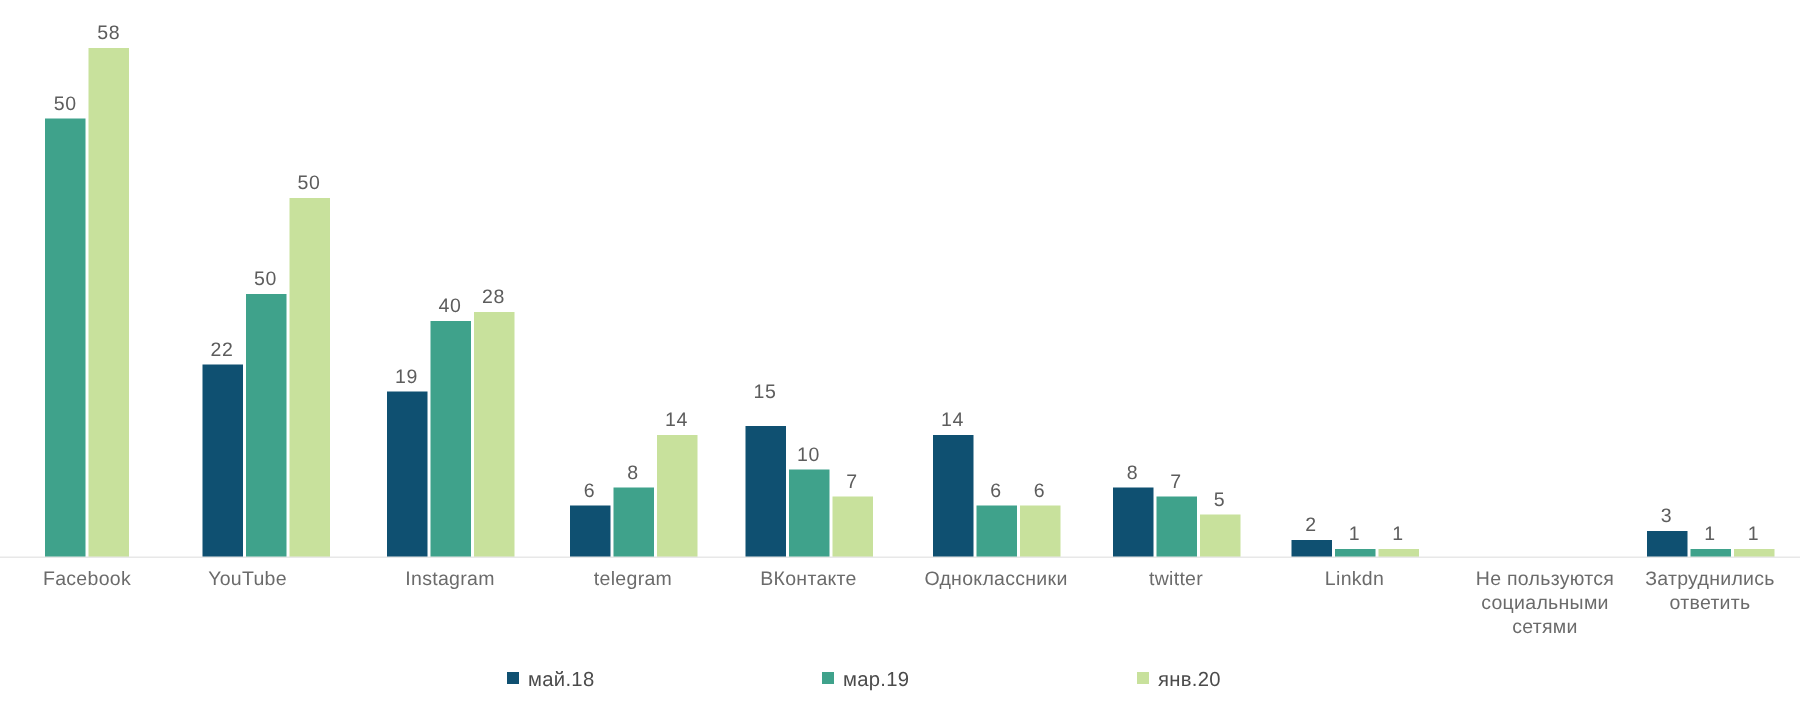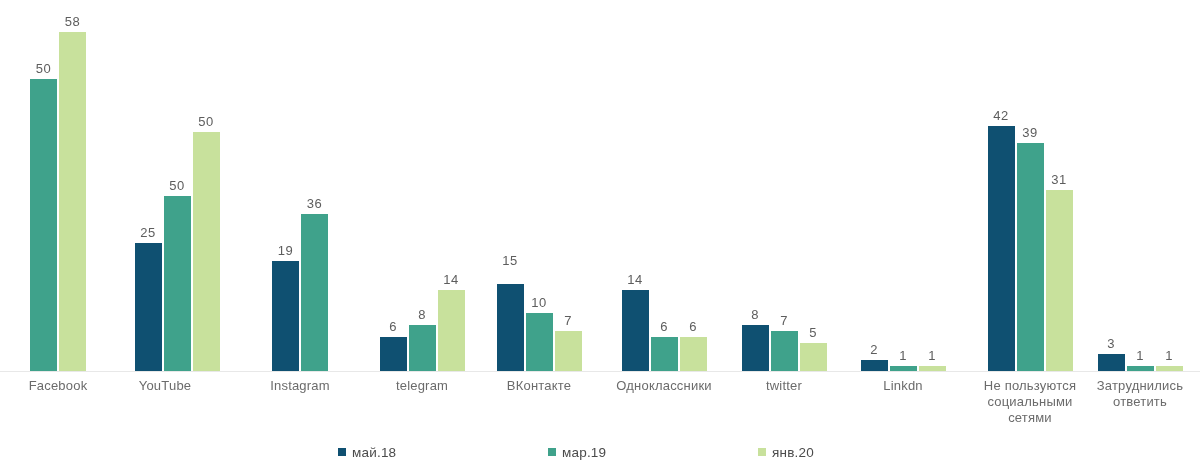--- a/index.html
+++ b/index.html
@@ -146,42 +146,46 @@
           </div>
           <div class="bar-wrap">
             <span class="bar-label" style="bottom: 343px;">58</span>
             <div class="bar" style="height: 340px; background: rgb(200, 225, 156);"></div>
           </div>
         </div>
       </div>
       <div class="group" style="left: 129px; width: 96px;">
         <div class="bars-row">
           <div class="bar-wrap">
-            <span class="bar-label" style="bottom: 132px;">25</span>
+            <span class="bar-label" style="bottom: 132px;">22</span>
             <div class="bar" style="height: 129px; background: rgb(15, 80, 113);"></div>
           </div>
           <div class="bar-wrap">
             <span class="bar-label" style="bottom: 179px;">50</span>
             <div class="bar" style="height: 176px; background: rgb(63, 162, 139);"></div>
           </div>
           <div class="bar-wrap">
             <span class="bar-label" style="bottom: 243px;">50</span>
             <div class="bar" style="height: 240px; background: rgb(200, 225, 156);"></div>
           </div>
         </div>
       </div>
       <div class="group" style="left: 252px; width: 96px;">
         <div class="bars-row">
           <div class="bar-wrap">
             <span class="bar-label" style="bottom: 114px;">19</span>
             <div class="bar" style="height: 111px; background: rgb(15, 80, 113);"></div>
           </div>
           <div class="bar-wrap">
-            <span class="bar-label" style="bottom: 161px;">36</span>
+            <span class="bar-label" style="bottom: 161px;">40</span>
             <div class="bar" style="height: 158px; background: rgb(63, 162, 139);"></div>
+          </div>
+          <div class="bar-wrap">
+            <span class="bar-label" style="bottom: 167px;">28</span>
+            <div class="bar" style="height: 164px; background: rgb(200, 225, 156);"></div>
           </div>
         </div>
       </div>
       <div class="group" style="left: 374px; width: 96px;">
         <div class="bars-row">
           <div class="bar-wrap">
             <span class="bar-label" style="bottom: 38px;">6</span>
             <div class="bar" style="height: 35px; background: rgb(15, 80, 113);"></div>
           </div>
           <div class="bar-wrap">
@@ -248,36 +252,20 @@
             <span class="bar-label" style="bottom: 15px;">2</span>
             <div class="bar" style="height: 12px; background: rgb(15, 80, 113);"></div>
           </div>
           <div class="bar-wrap">
             <span class="bar-label" style="bottom: 9px;">1</span>
             <div class="bar" style="height: 6px; background: rgb(63, 162, 139);"></div>
           </div>
           <div class="bar-wrap">
             <span class="bar-label" style="bottom: 9px;">1</span>
             <div class="bar" style="height: 6px; background: rgb(200, 225, 156);"></div>
-          </div>
-        </div>
-      </div>
-      <div class="group" style="left: 982px; width: 96px;">
-        <div class="bars-row">
-          <div class="bar-wrap">
-            <span class="bar-label" style="bottom: 249px;">42</span>
-            <div class="bar" style="height: 246px; background: rgb(15, 80, 113);"></div>
-          </div>
-          <div class="bar-wrap">
-            <span class="bar-label" style="bottom: 232px;">39</span>
-            <div class="bar" style="height: 229px; background: rgb(63, 162, 139);"></div>
-          </div>
-          <div class="bar-wrap">
-            <span class="bar-label" style="bottom: 185px;">31</span>
-            <div class="bar" style="height: 182px; background: rgb(200, 225, 156);"></div>
           </div>
         </div>
       </div>
       <div class="group" style="left: 1092px; width: 96px;">
         <div class="bars-row">
           <div class="bar-wrap">
             <span class="bar-label" style="bottom: 21px;">3</span>
             <div class="bar" style="height: 18px; background: rgb(15, 80, 113);"></div>
           </div>
           <div class="bar-wrap">

